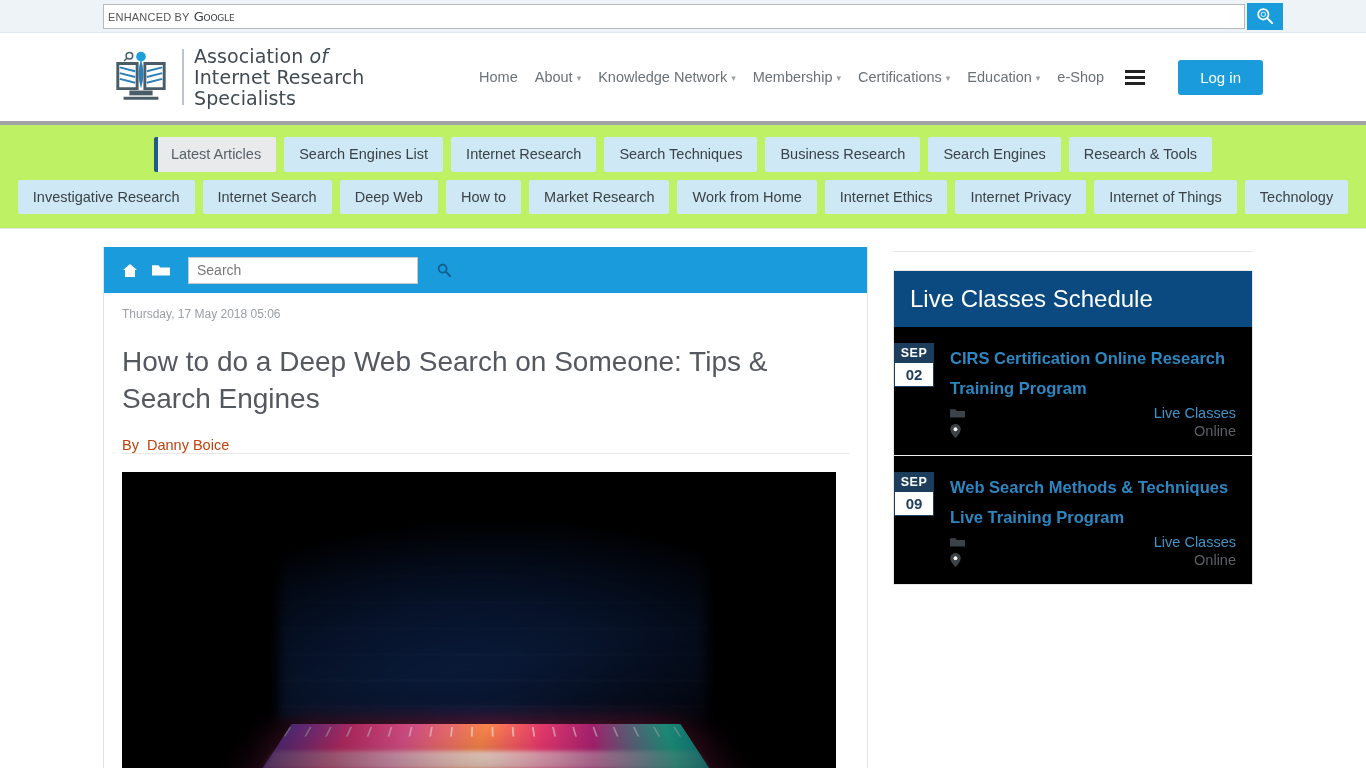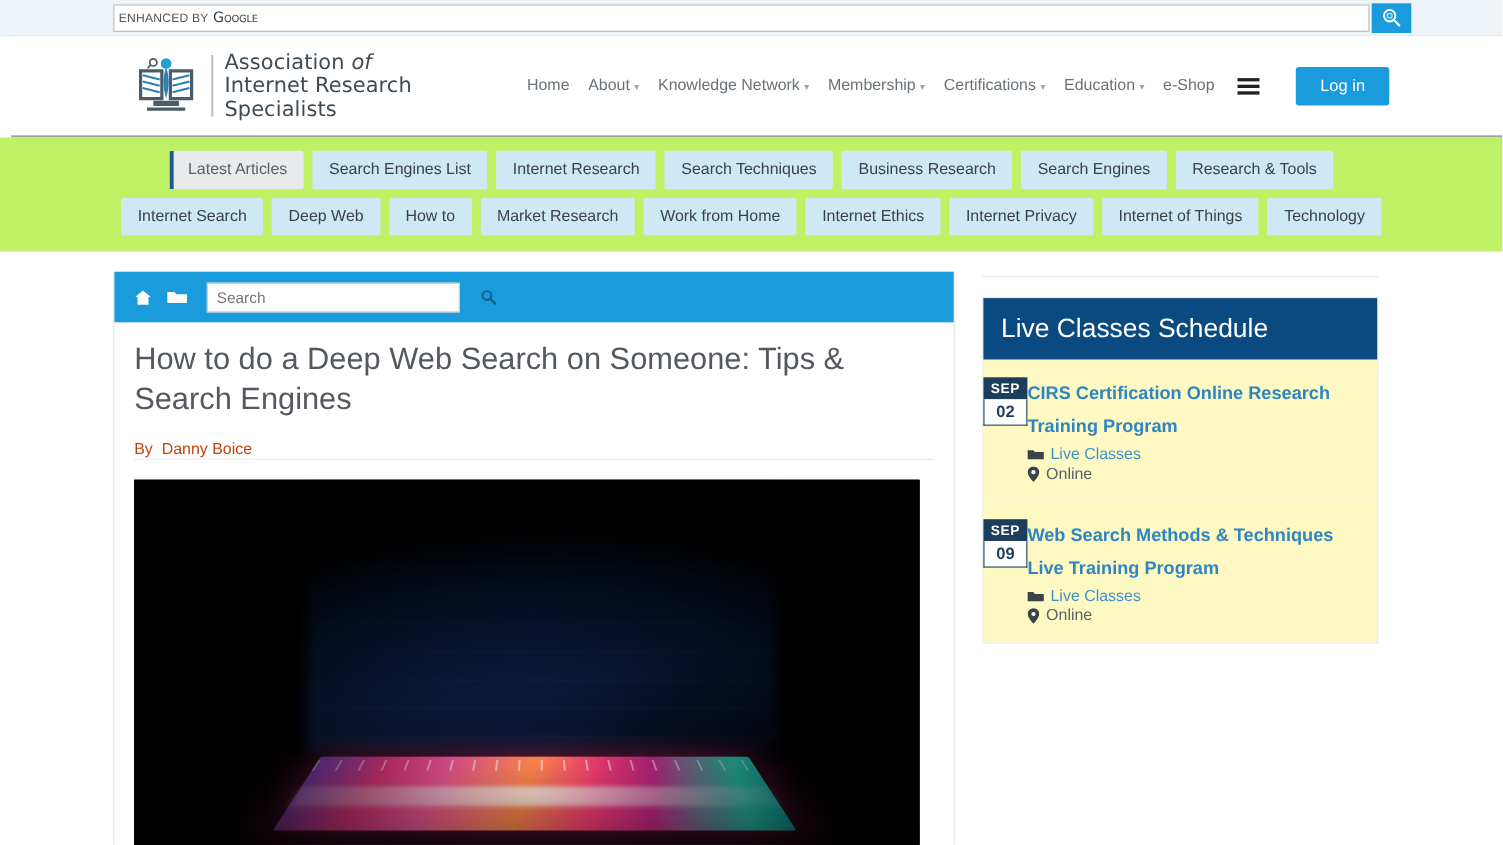--- a/index.html
+++ b/index.html
@@ -52,25 +52,24 @@
     margin-left: 2px;
     display: flex; align-items: center; justify-content: center;
     cursor: pointer;
     flex: 0 0 36px;
   }
 
   
   .site-header {
     height: 92px;
     background: #fff;
-    border-bottom: 2px solid #a3a3a3;
+    border-bottom: 4px solid #a3a3a3;
     display: flex;
     align-items: center;
     padding: 0 103px 0 110px;
-    margin-left: 10px;
   }
   .logo { display: flex; align-items: center; gap: 10px; }
   .logo-mark { width: 62px; height: 58px; flex: 0 0 62px; }
   .logo-divider { width: 2px; height: 56px; background: #b9c4cc; }
   .logo-text {
     font-family: "DejaVu Sans", sans-serif;
     font-size: 19px;
     line-height: 21px;
     color: #3f4a52;
     letter-spacing: .1px;
@@ -251,24 +250,24 @@
   .widget-head {
     background: #0b4a80;
     color: #fff;
     font-size: 24px;
     padding: 14px 16px;
     font-weight: normal;
     font-family: "Liberation Sans", sans-serif;
   }
   .event {
     display: flex;
-    gap: 0;
+    gap: 16px;
     padding: 16px 16px 16px 0;
     border-bottom: 1px solid #ededed;
-    background: #fef9c3;
+    background: #000000;
   }
   .event:last-child { border-bottom: none; }
   .date-badge { width: 40px; flex: 0 0 40px; text-align: center; }
   .date-m {
     background: #1c3d5c;
     color: #fff;
     font-size: 12.5px;
     font-weight: bold;
     padding: 3px 0;
     letter-spacing: .5px;
@@ -292,20 +291,21 @@
     display: block;
     text-decoration: none;
   }
   .ev-meta {
     display: flex;
     align-items: center;
     gap: 6px;
     font-size: 14.5px;
     margin-top: 2px;
     color: #5a6167;
+    justify-content: space-between;
   }
   .ev-meta.cat a { color: #3f93c9; text-decoration: none; cursor: pointer; }
   .ev-meta .ic { color: #3b4248; display: flex; align-items: center; }
 </style>
 </head>
 <body>
 
 <div class="gcse-strip">
   <div class="gcse-box">
     <span class="gcse-label">
@@ -383,20 +383,21 @@
   <div class="cat-row">
     <div class="cat-chip active">Latest Articles</div>
     <div class="cat-chip">Search Engines List</div>
     <div class="cat-chip">Internet Research</div>
     <div class="cat-chip">Search Techniques</div>
     <div class="cat-chip">Business Research</div>
     <div class="cat-chip">Search Engines</div>
     <div class="cat-chip">Research &amp; Tools</div>
   </div>
   <div class="cat-row">
+    <div class="cat-chip">Investigative Research</div>
     <div class="cat-chip">Internet Search</div>
     <div class="cat-chip">Deep Web</div>
     <div class="cat-chip">How to</div>
     <div class="cat-chip">Market Research</div>
     <div class="cat-chip">Work from Home</div>
     <div class="cat-chip">Internet Ethics</div>
     <div class="cat-chip">Internet Privacy</div>
     <div class="cat-chip">Internet of Things</div>
     <div class="cat-chip">Technology</div>
   </div>
@@ -420,20 +421,21 @@
       <input class="tb-search" placeholder="Search" style="">
       <span class="tb-go">
         <svg width="16" height="16" viewBox="0 0 24 24">
           <circle cx="10" cy="10" r="6" fill="none" stroke="#145f8a" stroke-width="2.6"></circle>
           <line x1="14.5" y1="14.5" x2="21" y2="21" stroke="#145f8a" stroke-width="3" stroke-linecap="round"></line>
         </svg>
       </span>
     </div>
 
     <div class="article-body">
+      <div class="art-date">Thursday, 17 May 2018 05:06</div>
       <h1 class="art-title">How to do a Deep Web Search on Someone: Tips &amp; Search Engines</h1>
       <div class="art-byline">
         <span>By</span>&nbsp;
         <span>Danny Boice</span>
       </div>
       <div class="art-figure">
         <div class="photo">
           <div class="wall"></div>
           <div class="wall-lines"></div>
           <div class="screen">

